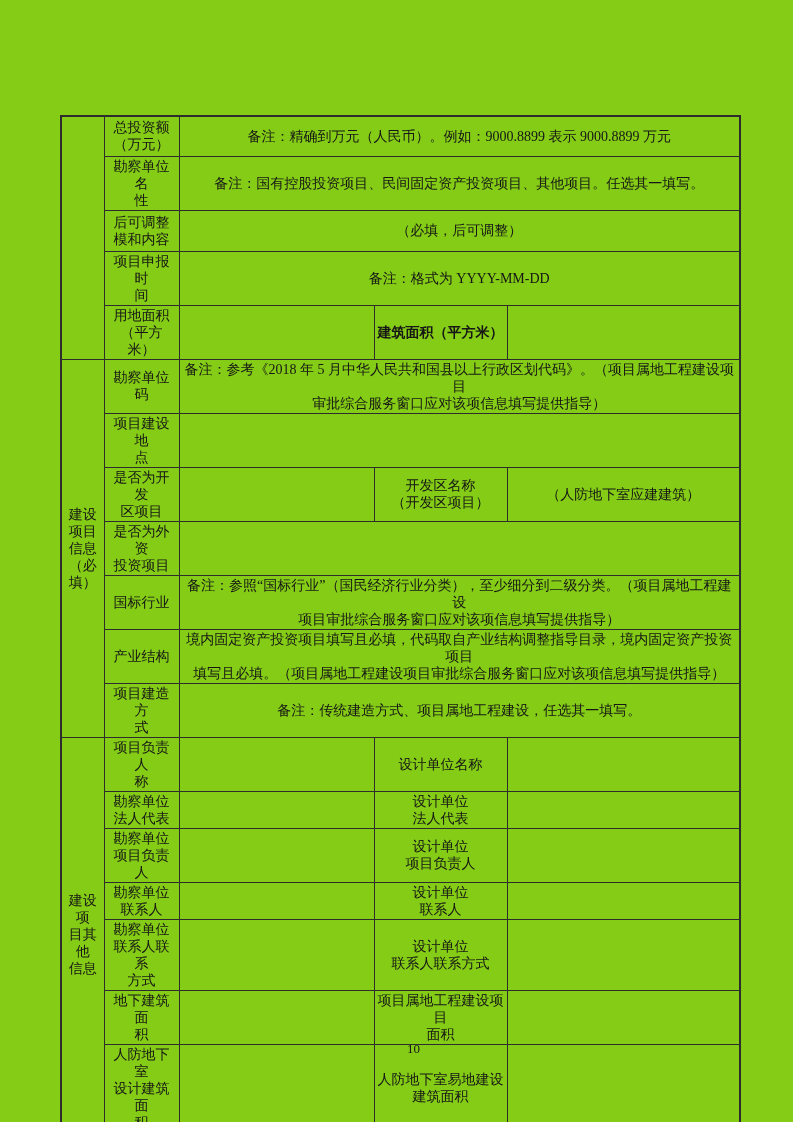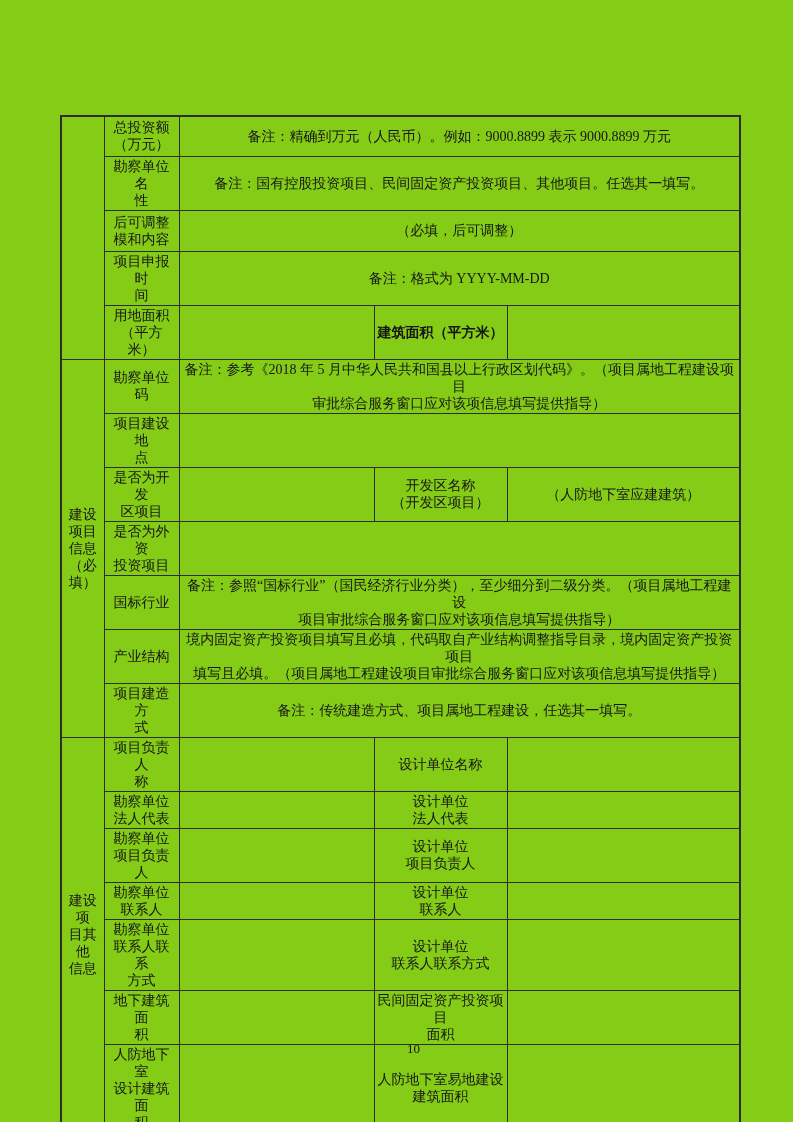--- a/index.html
+++ b/index.html
@@ -165,21 +165,21 @@
 方式</td>
         <td class="value-cell"></td>
         <td class="sub-label-cell">设计单位
 联系人联系方式</td>
         <td class="value-cell"></td>
       </tr>
       <tr style="height:42px">
         <td class="label-cell">地下建筑面
 积</td>
         <td class="value-cell"></td>
-        <td class="sub-label-cell">民间固定资产投资项目
+        <td class="sub-label-cell">项目属地工程建设项目
 面积</td>
         <td class="value-cell"></td>
       </tr>
       <tr style="height:55px">
         <td class="label-cell">人防地下室
 设计建筑面
 积</td>
         <td class="value-cell"></td>
         <td class="sub-label-cell">人防地下室易地建设
 建筑面积</td>

